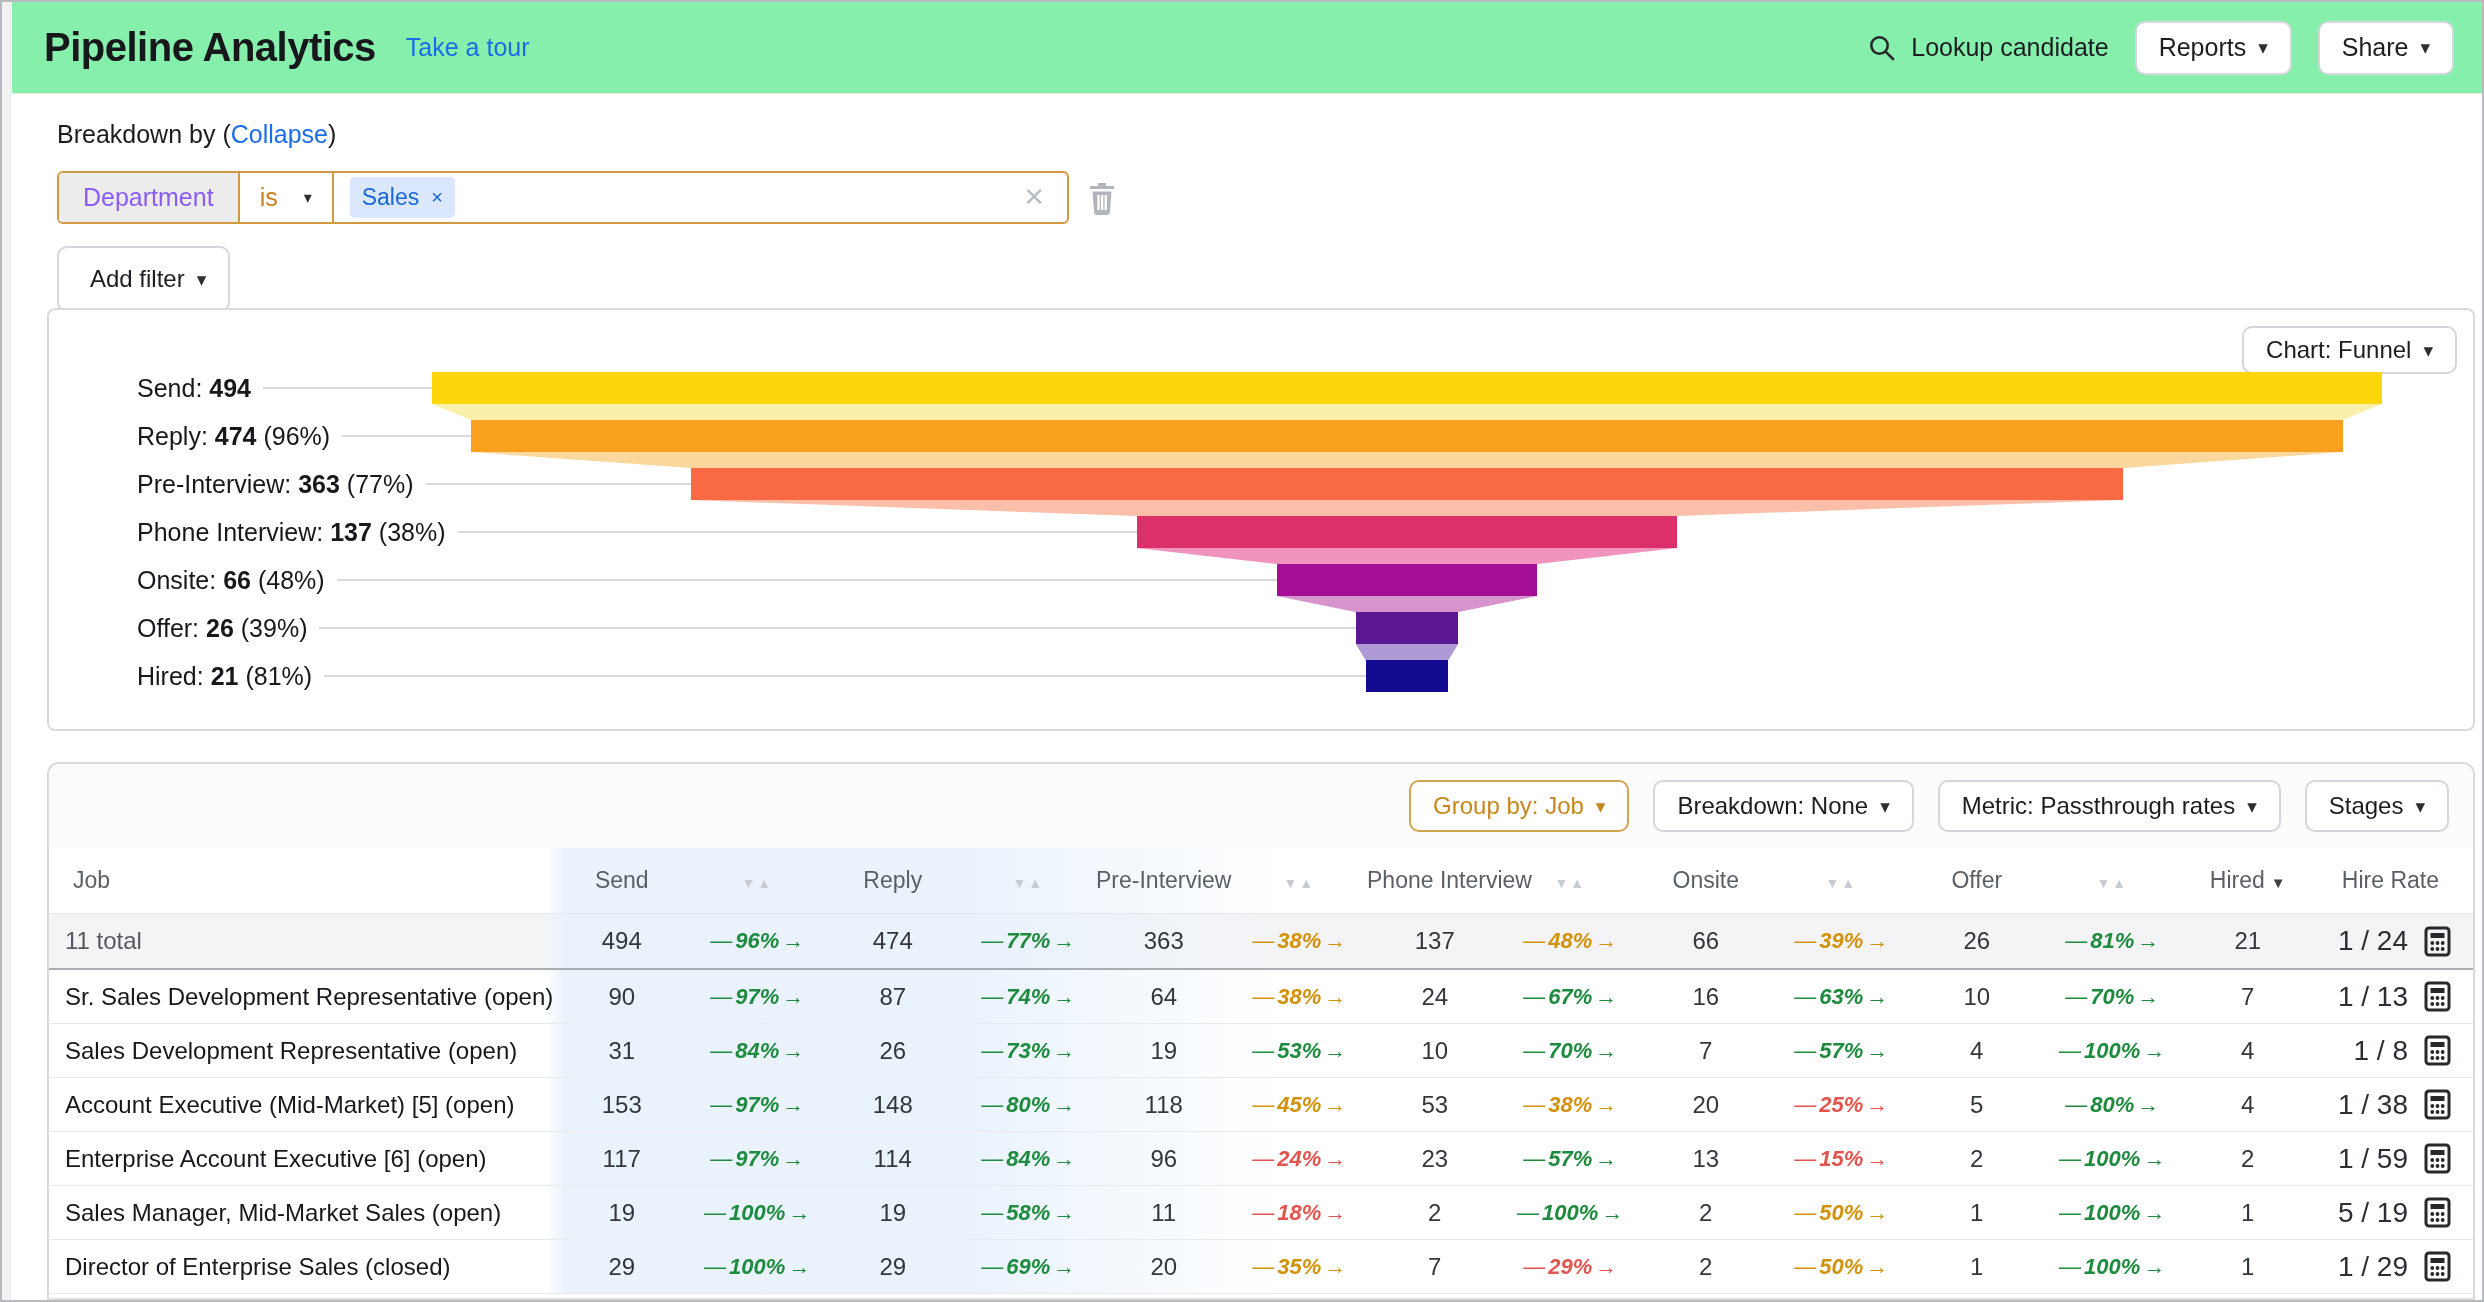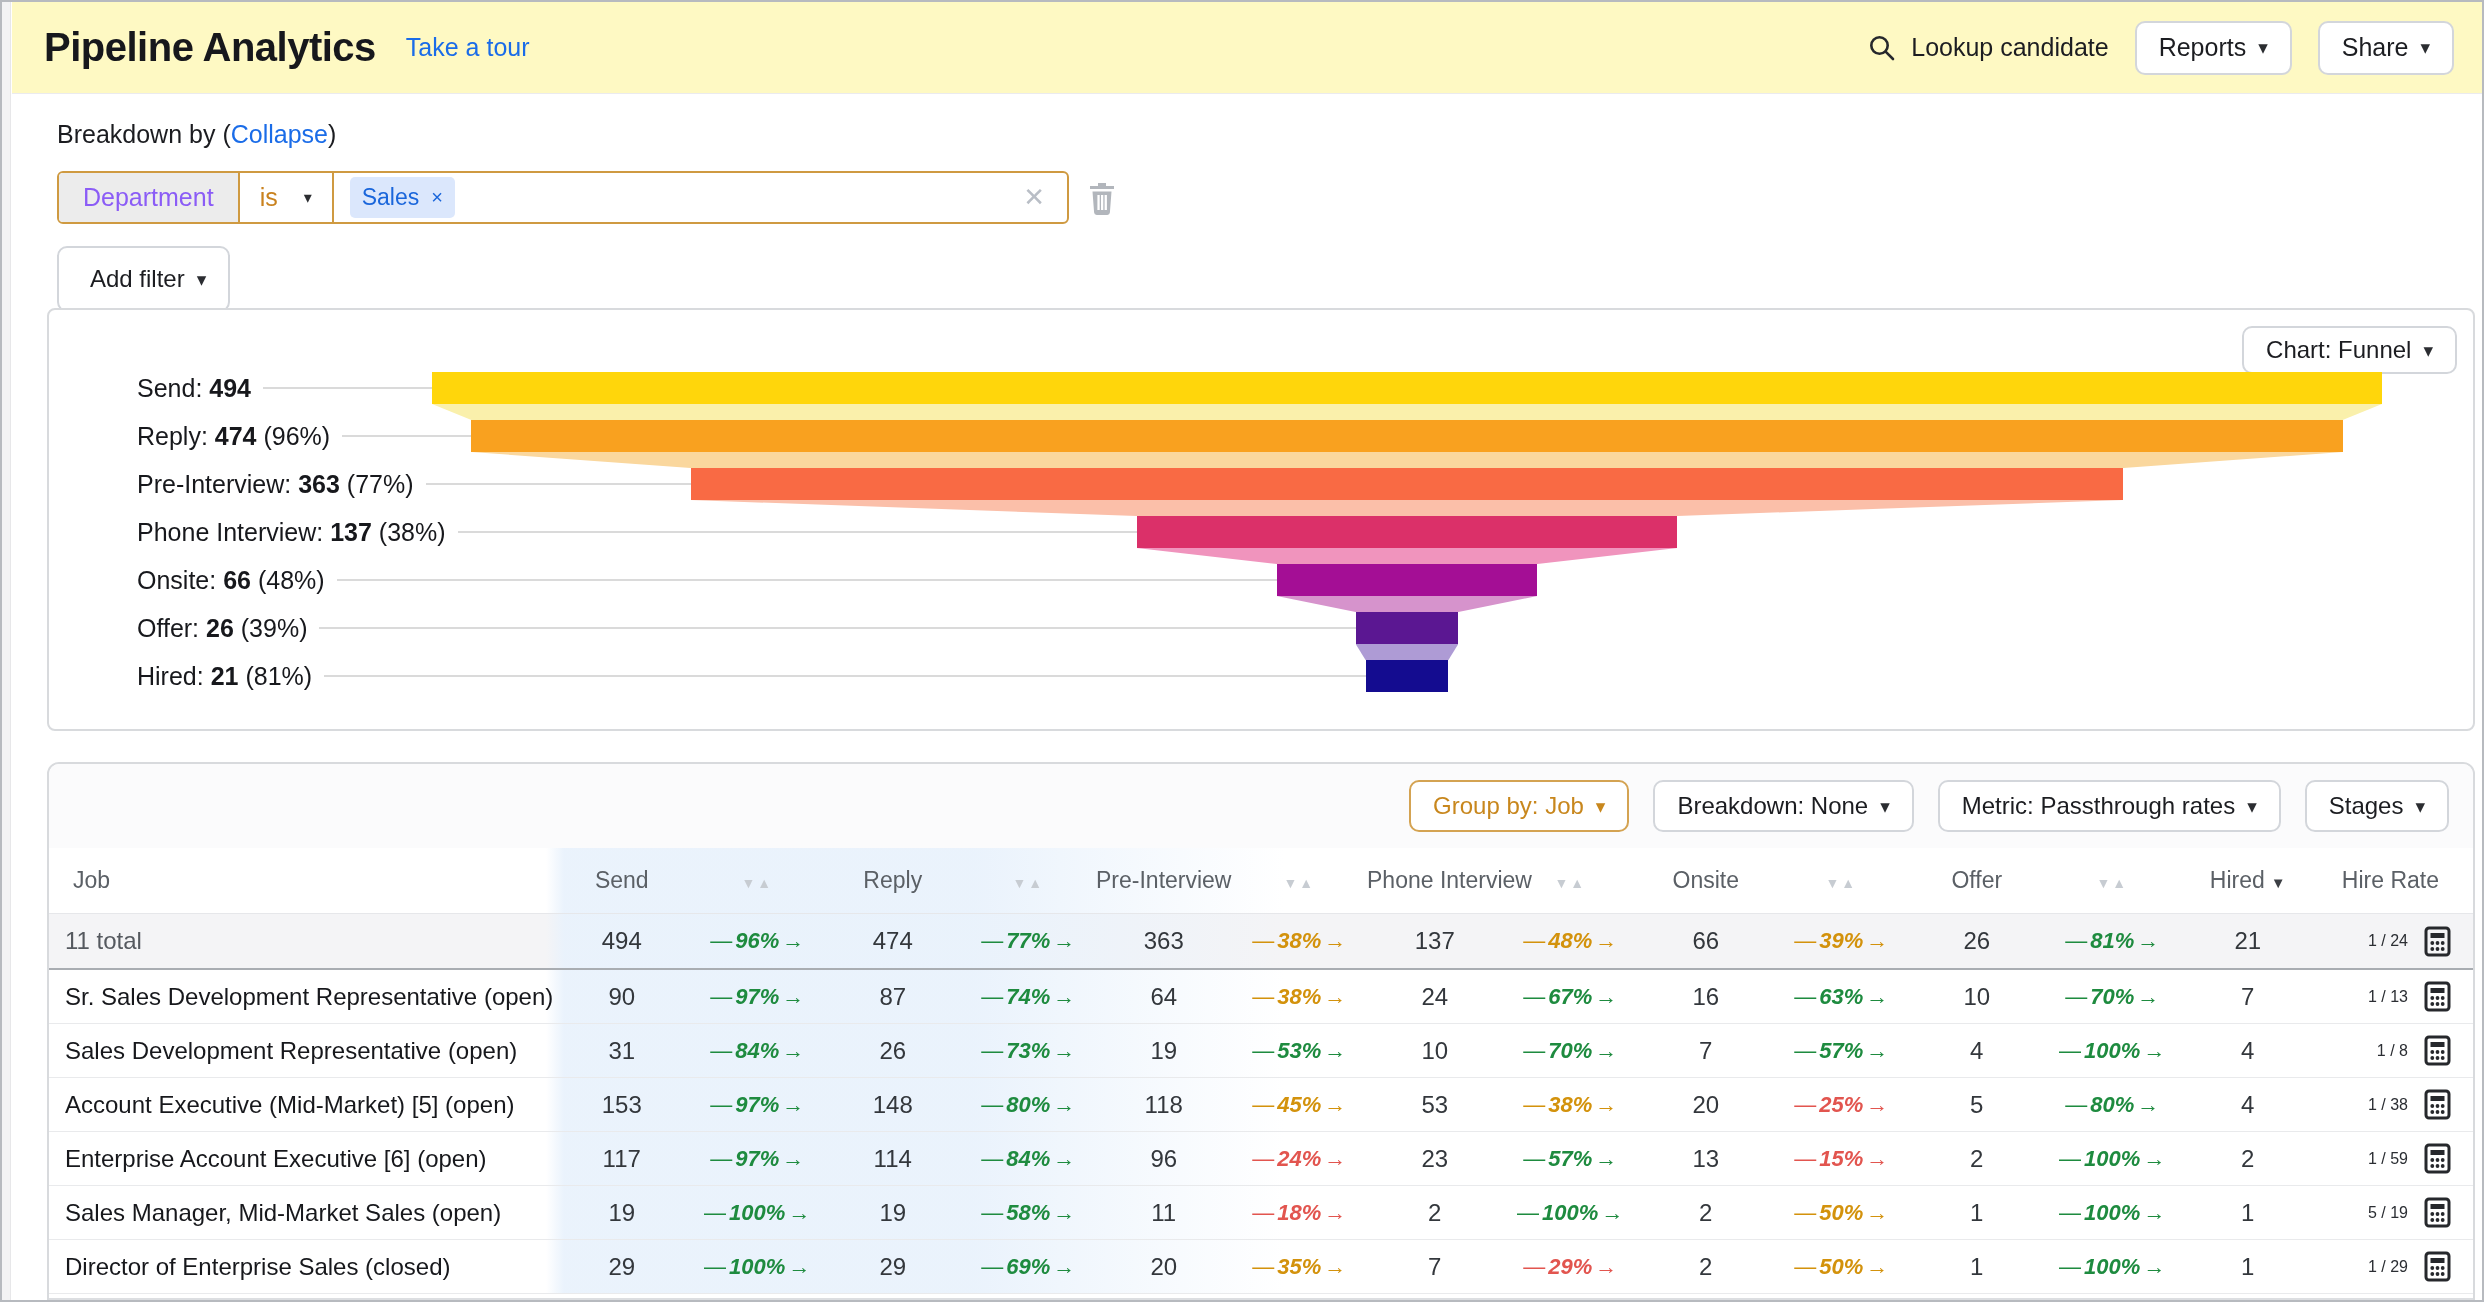--- a/index.html
+++ b/index.html
@@ -6,21 +6,21 @@
   html,body { width: 2484px; height: 1302px; overflow: hidden; }
   body { font-family: "Liberation Sans", sans-serif; background: #fff; color: #17181c; }
   .page { position: relative; width: 2484px; height: 1302px; background: #fff;
           border: 2px solid #b7babf; overflow: hidden; }
   .left-gutter { position: absolute; left: 0; top: 0; width: 9px; height: 100%;
                  background: #f3f3f4; border-right: 1px solid #e7e7e9; }
 
   
   .topbar { position: absolute; left: 10px; right: 0; top: 0; height: 92px;
             display: flex; align-items: center; padding: 0 28px 0 32px;
-            border-bottom: 1px solid #ebebee; background: #fef9c3; }
+            border-bottom: 1px solid #ebebee; background: #86efac; }
   .page-title { font-size: 40px; font-weight: 700; letter-spacing: -0.5px; color: #17181c; }
   .tour-link { font-size: 25px; color: #1a6ce8; margin-left: 30px; cursor: pointer; }
   .topbar-right { margin-left: auto; display: flex; align-items: center; gap: 26px; }
   .lookup { display: flex; align-items: center; gap: 14px; font-size: 25px; color: #1c1d21; cursor: pointer; }
   .btn { display: inline-flex; align-items: center; gap: 12px; background: #fff;
          border: 2px solid #d3d6db; border-radius: 10px; height: 54px; padding: 0 22px;
          font-size: 25px; color: #1c1d21; cursor: pointer; white-space: nowrap; }
   .caret { font-size: 19px; color: #2b2d31; line-height: 1; }
 
   
@@ -81,21 +81,21 @@
   .data-row { height: 54px; border-bottom: 1px solid #e9eaec; }
   .total-row { height: 56px; background-color: #f4f4f6; border-bottom: 2px solid #a9adb2; }
   .cell-job { font-size: 24px; color: #17181c; padding-left: 16px; white-space: nowrap;
               overflow: hidden; text-overflow: ellipsis; }
   .total-row .cell-job { color: #55595f; }
   .cell-val { font-size: 24px; color: #33373c; text-align: center; }
   .cell-pct { font-size: 22px; text-align: center; white-space: nowrap; }
   .cell-pct i { font-style: italic; font-weight: 700; margin: 0 3px; }
   .cell-pct .dash { font-weight: 400; }
   .cell-hire { display: flex; align-items: center; justify-content: flex-end; gap: 16px;
-               padding-right: 22px; font-size: 16px; color: #2b2e33; white-space: nowrap; }
+               padding-right: 22px; font-size: 28px; color: #2b2e33; white-space: nowrap; }
   .calc-icon { cursor: pointer; display: flex; }
   .bottom-strip { height: 16px; margin-top: 4px; background: #dcdee1; }
 </style>
 </head>
 <body>
 
 <div class="page">
   <div class="left-gutter"></div>
 
   <div class="topbar">

